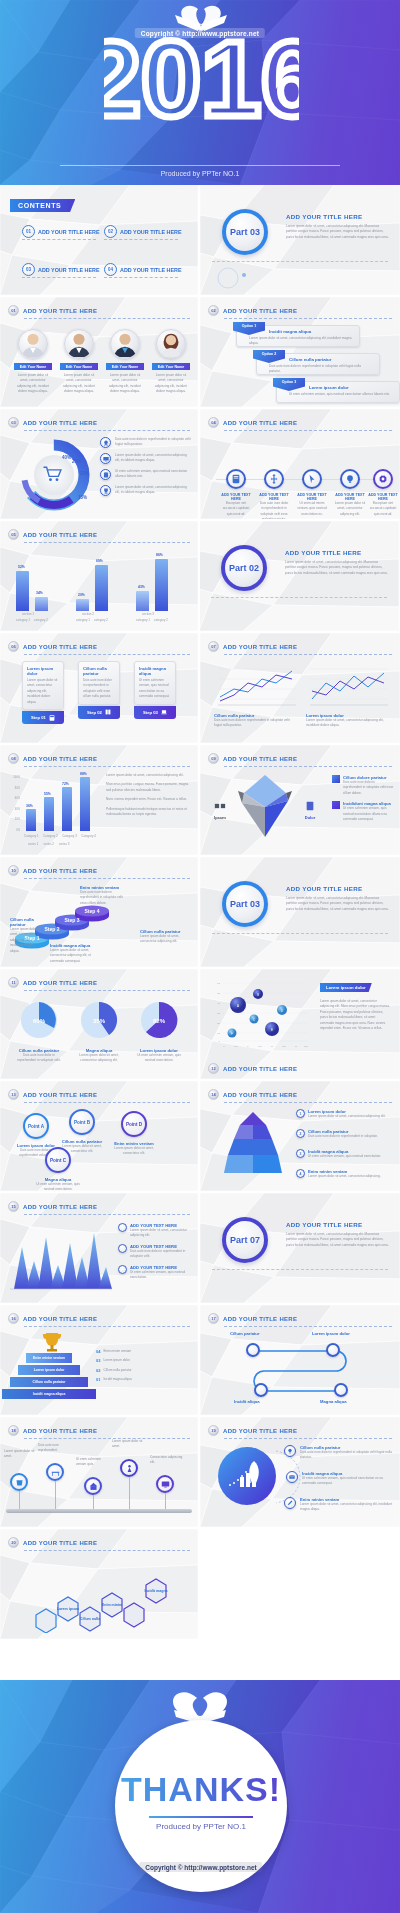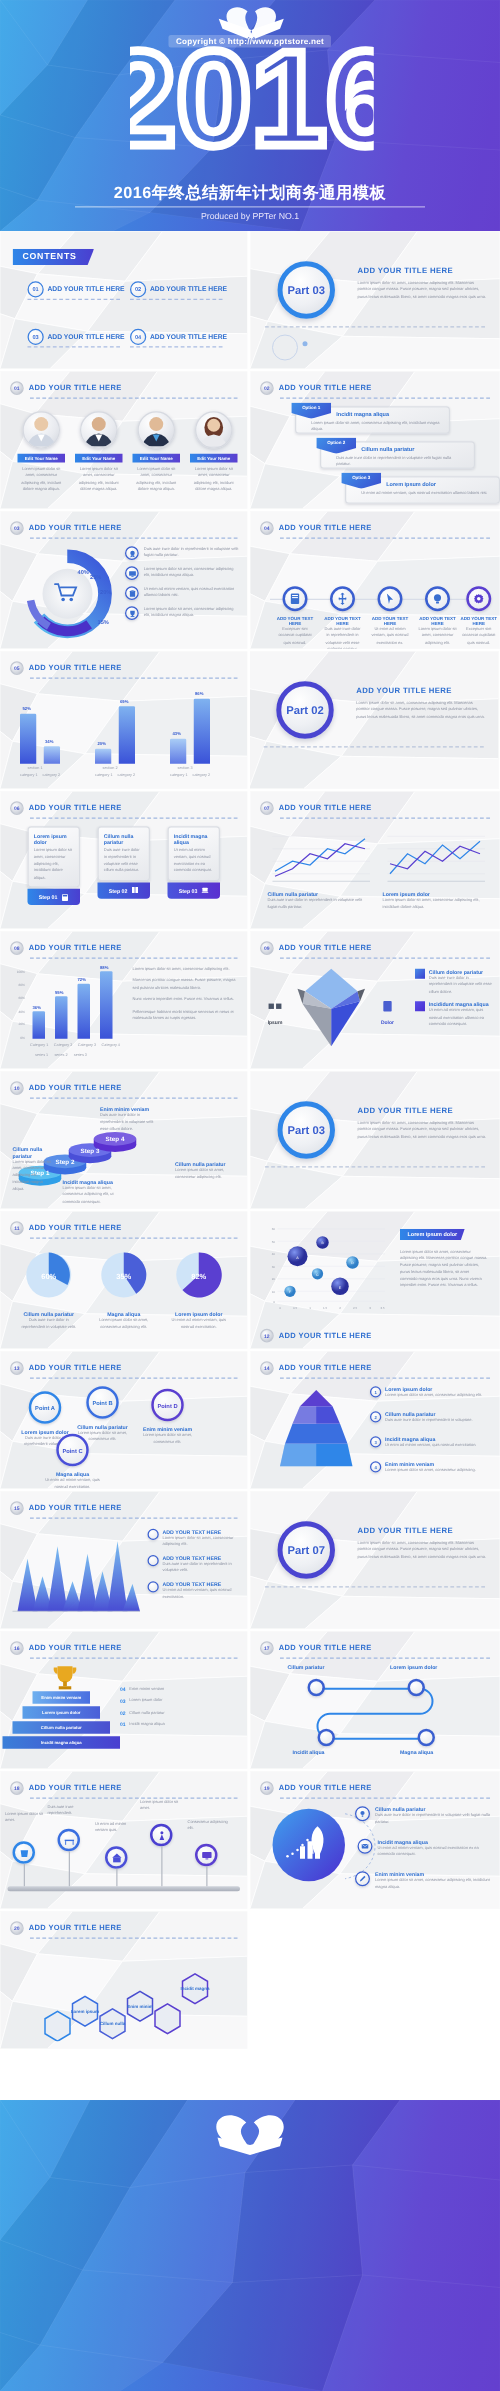--- a/index.html
+++ b/index.html
@@ -125,21 +125,20 @@
     <g fill="#ffffff">
       <path d="M94 5 C86 -2 74 3 78 13 C81 21 92 25 99 27 C96 19 89 12 94 5 Z" opacity="0.97"></path>
       <path d="M100 5 C108 -2 120 3 116 13 C113 21 102 25 95 27 C98 19 105 12 100 5 Z" opacity="0.97"></path>
       <path d="M97 20 l-26 -9 l3 8 l20 8 z"></path>
       <path d="M97 20 l26 -9 l-3 8 l-20 8 z"></path>
       <text x="97" y="112" text-anchor="middle" font-family="Liberation Sans, sans-serif" font-size="108" font-weight="bold" fill="none" stroke="#ffffff" stroke-width="7">2016</text>
     </g>
   </svg>
 
   <div class="watermark" style="top:28px;">Copyright © http://www.pptstore.net</div>
-  <div class="cover-title" style="top:145px;">2016年终总结新年计划商务通用模板</div>
   <div class="cover-rule" style="top:165px;"></div>
   <div class="cover-sub" style="top:170px;">Produced by PPTer NO.1</div>
 </div>
 
 <div style="position:relative;width:400px;height:1495px;background:#ffffff;">
 
   <div class="slide" style="position:absolute;left:0;top:0;width:198px;height:110px;">
     <div class="poly">
         <svg viewBox="0 0 198 110" preserveAspectRatio="none">
           <g stroke="#ffffff" stroke-width="0.6">
@@ -1623,13 +1622,22 @@
 
   <svg style="position:absolute;left:155px;top:10px;width:90px;height:40px;" viewBox="0 0 90 40">
     <g fill="#ffffff">
       <path d="M42 8 C30 -4 12 4 20 18 C26 27 40 31 47 33 C42 22 32 16 42 8 Z"></path>
       <path d="M48 8 C60 -4 78 4 70 18 C64 27 50 31 43 33 C48 22 58 16 48 8 Z"></path>
       <path d="M45 26 l-26 -6 l2 7 l24 7z"></path>
       <path d="M45 26 l26 -6 l-2 7 l-24 7z"></path>
     </g>
   </svg>
 
+  <div style="position:absolute;left:115px;top:40px;width:172px;height:172px;border-radius:50%;background:#ffffff;box-shadow:0 3px 10px rgba(20,20,60,.25);">
+    <div style="position:absolute;left:0;right:0;top:50px;text-align:center;font-size:34px;font-weight:bold;
+                background:linear-gradient(90deg,#4aa8e8 0%,#4a6fd8 55%,#5a3fd0 100%);
+                -webkit-background-clip:text;background-clip:text;color:transparent;letter-spacing:1px;">THANKS!</div>
+    <div style="position:absolute;left:34px;right:34px;top:96px;height:1.5px;background:linear-gradient(90deg,#4aa8e8,#5a3fd0);"></div>
+    <div style="position:absolute;left:0;right:0;top:102px;text-align:center;font-size:8px;color:#5a5fb8;">Produced by PPTer NO.1</div>
+    <div style="position:absolute;left:50%;transform:translateX(-50%);top:142px;white-space:nowrap;
+                background:rgba(120,120,150,.18);color:#33406a;font-size:6.5px;font-weight:bold;padding:1.5px 6px;border-radius:2px;">Copyright © http://www.pptstore.net</div>
+  </div>
 </div>
 
 </body></html>

